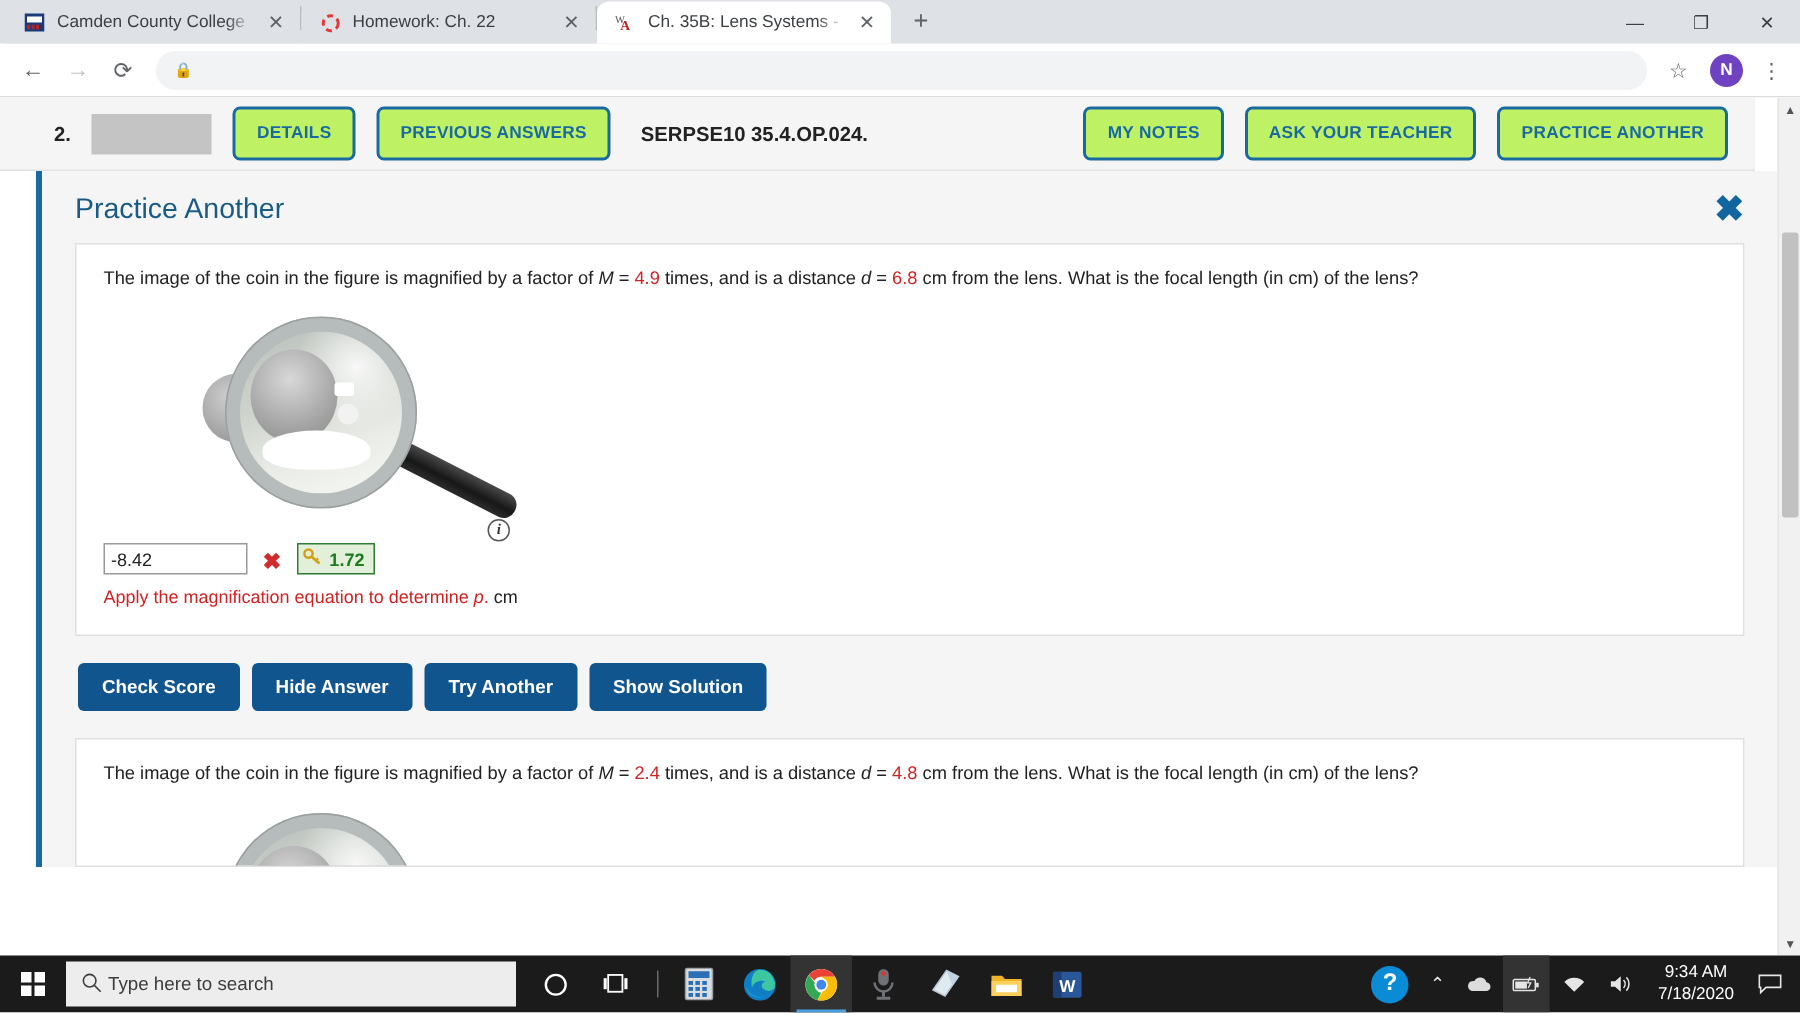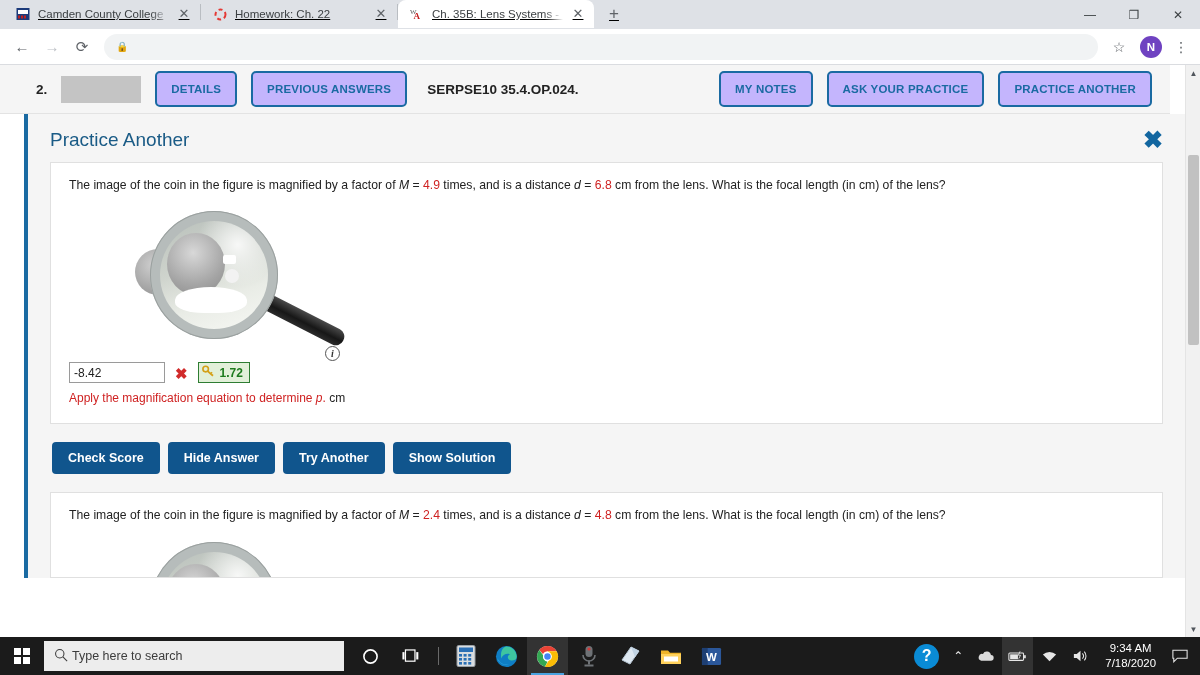--- a/index.html
+++ b/index.html
@@ -8,22 +8,22 @@
     width: 1200px; height: 675px;
     overflow: hidden;
     font-family: "Liberation Sans", sans-serif;
     background: #ffffff;
   }
   body { position: relative; }
 
   
   .browser { width: 1200px; height: 637px; background: #ffffff; position: relative; }
   .tabstrip {
-    height: 29px; background: #dee1e6; display: flex; align-items: flex-start;
-    position: relative; padding-left: 4px; text-decoration: underline;
+    height: 29px; background: #dee1e6; display: flex; align-items: flex-end;
+    position: relative; padding-left: 4px;
   }
   .tab {
     height: 28px; display: flex; align-items: center; gap: 7px;
     padding: 0 8px 0 11px; border-radius: 8px 8px 0 0;
     font-size: 11.5px; color: #3c4043; position: relative; min-width: 0;
   }
   .tab.inactive { background: #dee1e6; width: 196px; }
   .tab.active { background: #ffffff; width: 196px; }
   .tab-sep { width: 1px; height: 16px; background: #b9bdc2; align-self: center; margin-bottom: 6px;}
   .tab-fav { width: 16px; height: 16px; flex: 0 0 16px; display: flex; align-items: center; justify-content: center; }
@@ -83,21 +83,21 @@
 
   
   .qheader {
     background: #f5f5f5; border-bottom: 1px solid #e3e3e3;
     height: 49px; display: flex; align-items: center; padding: 0 18px 0 36px;
     gap: 14px; width: 1170px;
   }
   .qnum { font-size: 13.5px; font-weight: 700; color: #222; }
   .score-blank { width: 80px; height: 27px; background: #c4c4c4; }
   .obtn {
-    border: 2px solid #1a6aa2; border-radius: 5px; background: #c4b5fd;
+    border: 2px solid #1a6aa2; border-radius: 5px; background: #bef264;
     color: #1a6aa2; font-size: 11.5px; font-weight: 600; letter-spacing: .2px;
     padding: 10px 14px; white-space: nowrap; font-family: "Liberation Sans", sans-serif;
   }
   .qcode { font-size: 13.5px; font-weight: 700; color: #222; margin-left: 6px; }
   .spacer { flex: 1 1 auto; }
 
   
   .pa-wrap { display: flex; padding-left: 24px; padding-top: 0; }
   .pa-rule { width: 4px; background: #1a6aa2; flex: 0 0 4px; align-self: stretch; }
   .pa-body { flex: 1 1 auto; background: #f5f5f5; padding: 0 0 0 0; position: relative; }
@@ -322,21 +322,21 @@
     <div class="page">
 
       <div class="qheader">
         <span class="qnum">2.</span>
         <span class="score-blank"></span>
         <button class="obtn">DETAILS</button>
         <button class="obtn">PREVIOUS ANSWERS</button>
         <span class="qcode">SERPSE10 35.4.OP.024.</span>
         <span class="spacer"></span>
         <button class="obtn">MY NOTES</button>
-        <button class="obtn">ASK YOUR PRACTICE</button>
+        <button class="obtn">ASK YOUR TEACHER</button>
         <button class="obtn">PRACTICE ANOTHER</button>
       </div>
 
       <div class="pa-wrap">
         <div class="pa-rule"></div>
         <div class="pa-body">
 
           <div class="pa-titlebar">
             <div class="pa-title">Practice Another</div>
             <div class="pa-close">✖</div>

